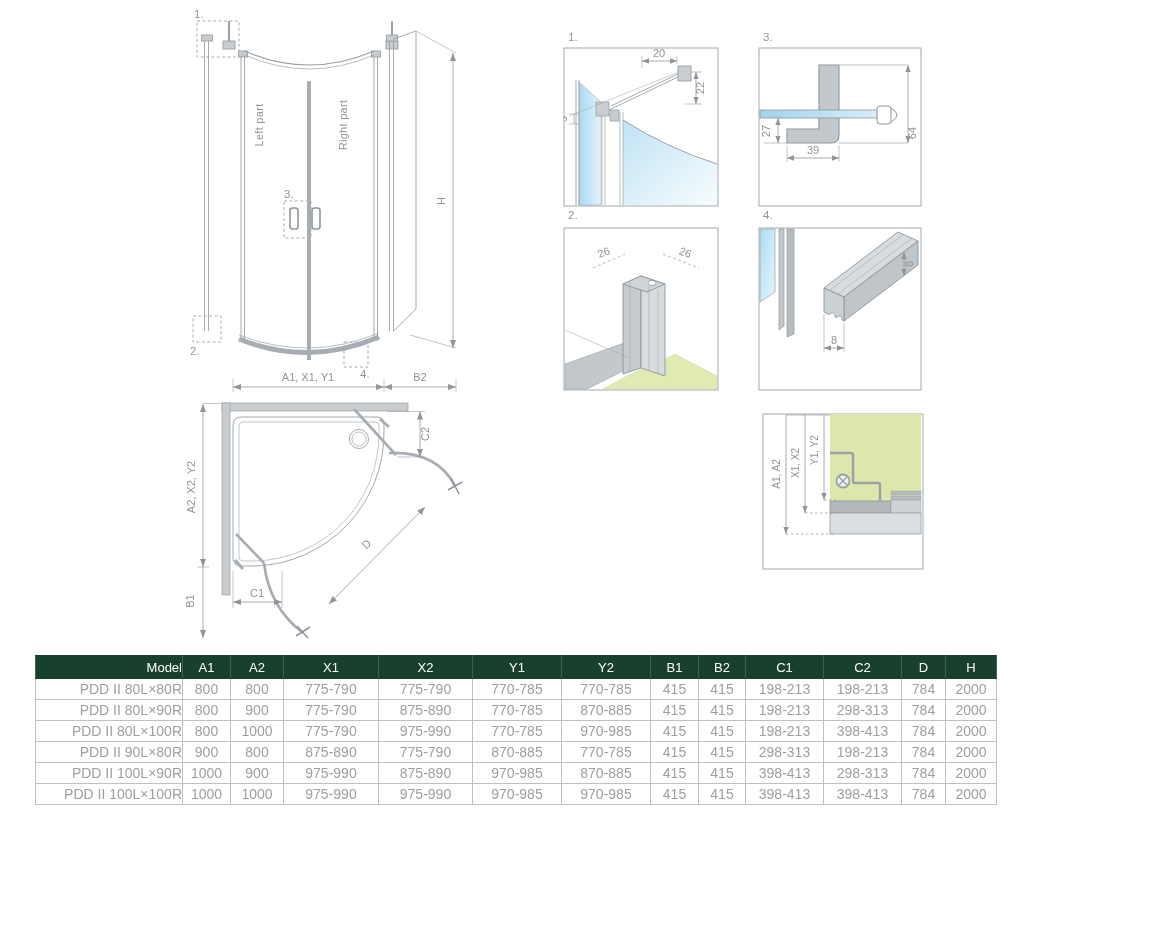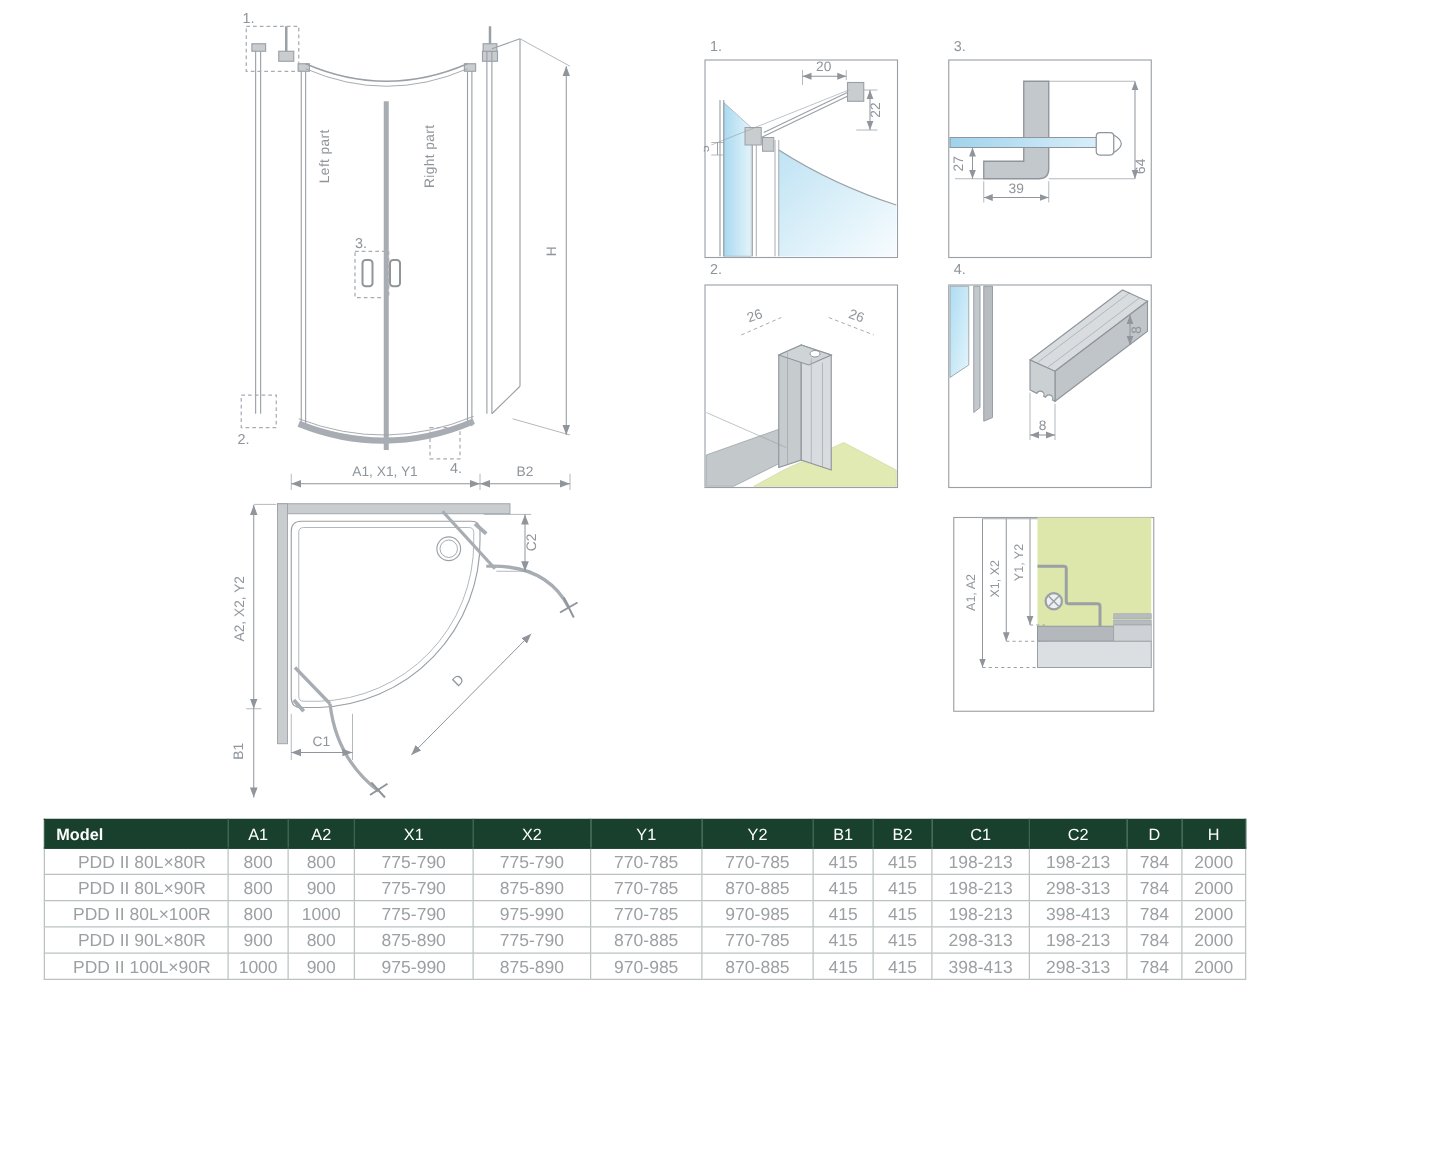--- a/index.html
+++ b/index.html
@@ -11,24 +11,24 @@
   .dim-sm{font-size:10px;}
   .callout{font-size:11.5px;}
   .partlbl{font-size:11px;letter-spacing:.3px;}
   
   .tbl-wrap{position:absolute;left:35px;top:655px;width:961px;}
   table.spec{width:961px;border-collapse:collapse;table-layout:fixed;
              font-size:14px;color:#9ca0a3;}
   table.spec th{background:#18402c;color:#ffffff;font-weight:normal;font-size:13px;
                 height:22px;padding:0;text-align:center;border:1px solid #3d6451;
                 border-top:1px solid #18402c;border-bottom:1px solid #18402c;}
-  table.spec th.model-col{text-align:left;padding-left:9px;font-weight:bold;}
+  table.spec th.model-col{text-align:right;padding-left:9px;}
   table.spec td{border:1px solid #bcc2c4;height:20px;padding:0;text-align:center;
                 white-space:nowrap;overflow:hidden;background:#fff;}
-  table.spec td.model-col{text-align:center;padding-left:9px;}
+  table.spec td.model-col{text-align:right;padding-left:9px;}
 </style>
 </head>
 <body>
 
 <div class="canvas">
 
   <div class="abs" style="left:185px;top:5px;width:280px;height:392px;">
     <svg width="280" height="392" viewBox="0 0 280 392">
       <defs>
         <marker id="fvA" viewBox="0 0 10 10" refX="9" refY="5" markerWidth="9" markerHeight="9" orient="auto-start-reverse" markerUnits="userSpaceOnUse">
@@ -423,17 +423,32 @@
             <td>875-890</td>
             <td>970-985</td>
             <td>870-885</td>
             <td>415</td>
             <td>415</td>
             <td>398-413</td>
             <td>298-313</td>
             <td>784</td>
             <td>2000</td>
           </tr>
+          <tr>
+            <td class="model-col">PDD II 100L×100R</td>
+            <td>1000</td>
+            <td>1000</td>
+            <td>975-990</td>
+            <td>975-990</td>
+            <td>970-985</td>
+            <td>970-985</td>
+            <td>415</td>
+            <td>415</td>
+            <td>398-413</td>
+            <td>398-413</td>
+            <td>784</td>
+            <td>2000</td>
+          </tr>
         </tbody>
     </table>
   </div>
 
 </div>
 
 </body></html>

